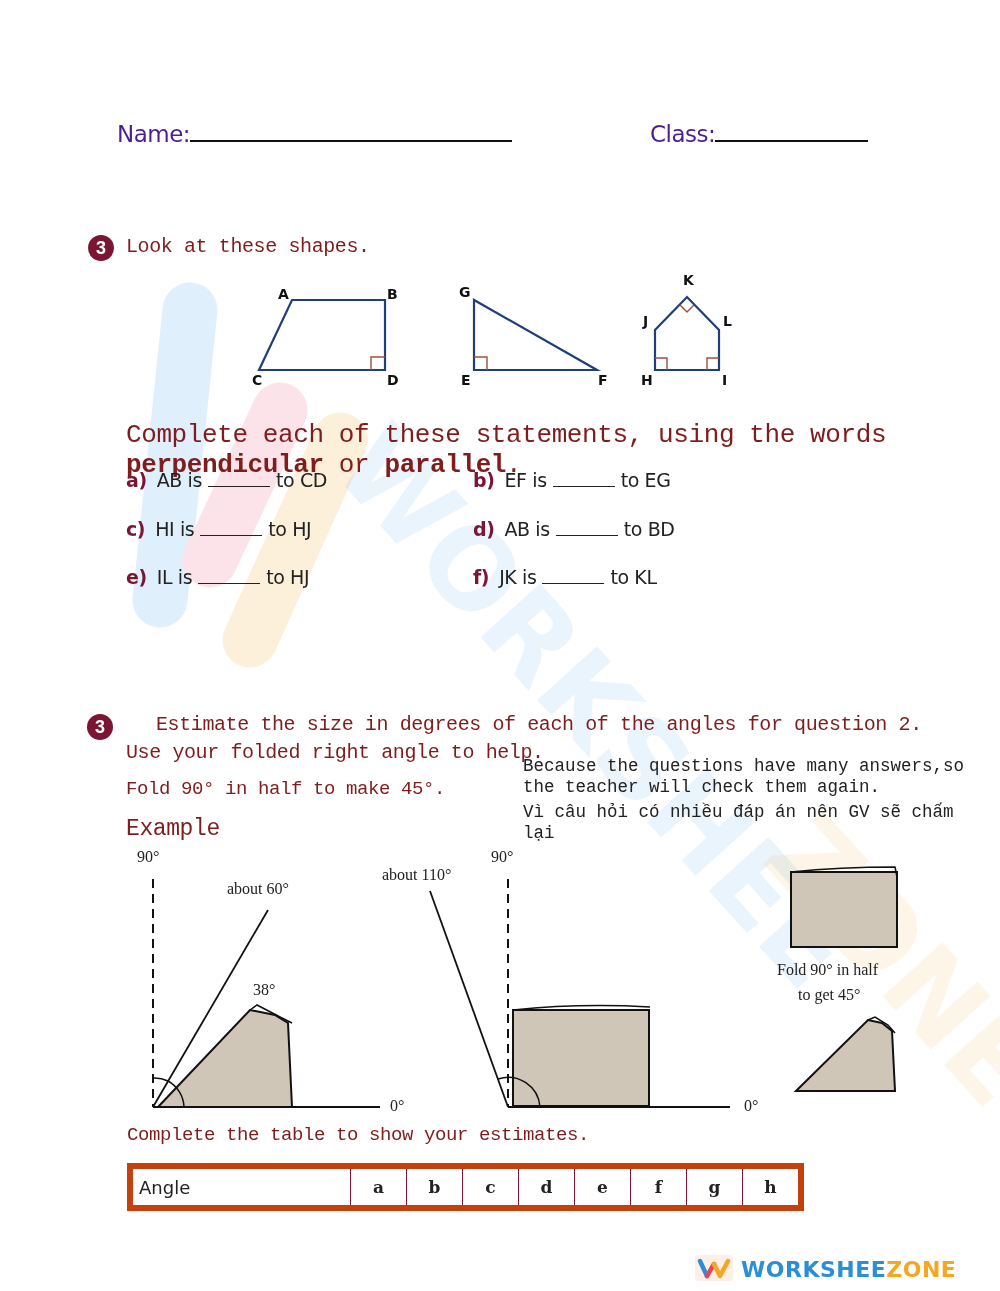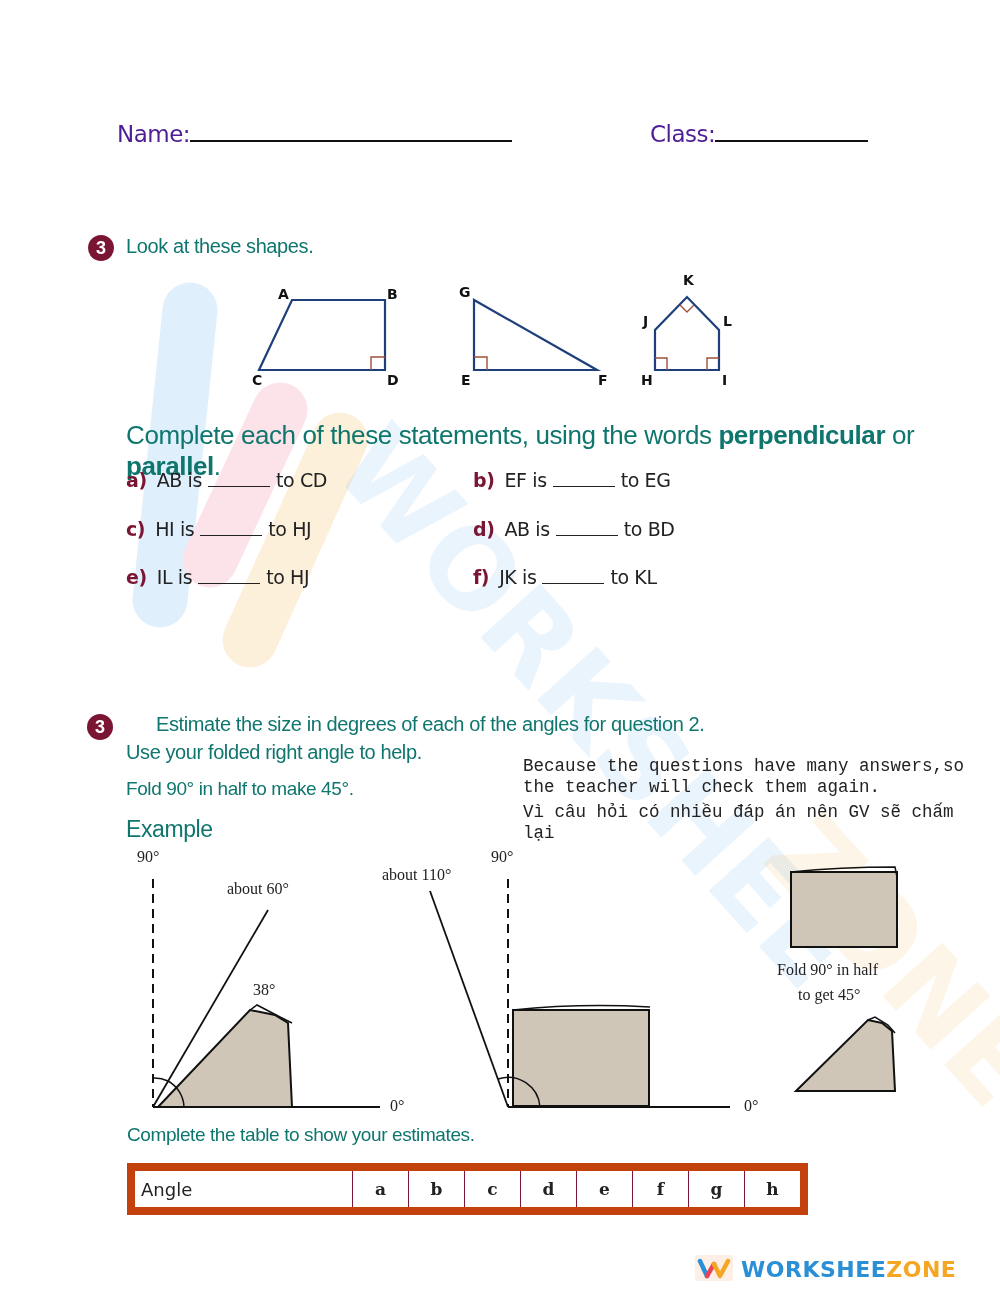--- a/index.html
+++ b/index.html
@@ -5,28 +5,28 @@
   html, body { margin: 0; padding: 0; background: #ffffff; }
   body { width: 1000px; height: 1291px; position: relative; overflow: hidden;
          font-family: "DejaVu Sans", sans-serif; color: #222; }
   .abs { position: absolute; }
   .wm { position: absolute; pointer-events: none; }
   .name-line { font-size: 23px; color: #4c1d95; font-family: "DejaVu Sans", sans-serif; letter-spacing: -0.5px; }
   .blank { display: inline-block; border-bottom: 2px solid #111; vertical-align: baseline; }
   .qbadge { position: absolute; width: 26px; height: 26px; border-radius: 50%;
             background: #7a1634; color: #fff; font-weight: bold; font-size: 18px;
             text-align: center; line-height: 26px; font-family: "Liberation Sans", sans-serif; }
-  .qtext { font-size: 20px; color: #0f766e; letter-spacing: -0.4px; font-family: Liberation Sans, sans-serif; }
+  .qtext { font-size: 20px; color: #7f1d1d; letter-spacing: -0.4px; font-family: Liberation Mono, monospace; }
   .stmt { font-size: 19px; color: #222; font-family: "DejaVu Sans", sans-serif; letter-spacing: -0.4px; }
   .stmt .lbl { color: #7a1634; font-weight: bold; margin-right: 10px; }
   .stmt .ans { display: inline-block; width: 62px; border-bottom: 1.5px solid #222; height: 1px; margin: 0 6px; }
   .note { font-family: Liberation Mono, monospace; font-size: 17.5px; color: #222; line-height: 21px; }
   .diag-text { font-family: Liberation Serif, serif; font-size: 16px; color: #222; }
   table.est { border-collapse: collapse; position: absolute; left: 127px; top: 1163px;
-              border: 8px solid #c2410c; }
+              border: 6px solid #c2410c; }
   table.est td { border: 1.5px solid #7a1634; height: 34px; font-size: 18px; color: #222;
                  font-family: "DejaVu Sans", sans-serif; }
   table.est td.hdr { width: 210px; padding-left: 6px; }
   table.est td.cell { width: 53px; text-align: center; font-family: "DejaVu Serif", serif; font-weight: bold; font-size: 17px; }
   table.est td.deg { text-align: right; padding-right: 6px; font-size: 12px; vertical-align: middle; }
   .logo { position: absolute; left: 695px; top: 1255px; font-family: "DejaVu Sans", sans-serif;
           font-weight: bold; font-size: 22px; letter-spacing: 0.5px; }
 </style>
 </head>
 <body>

